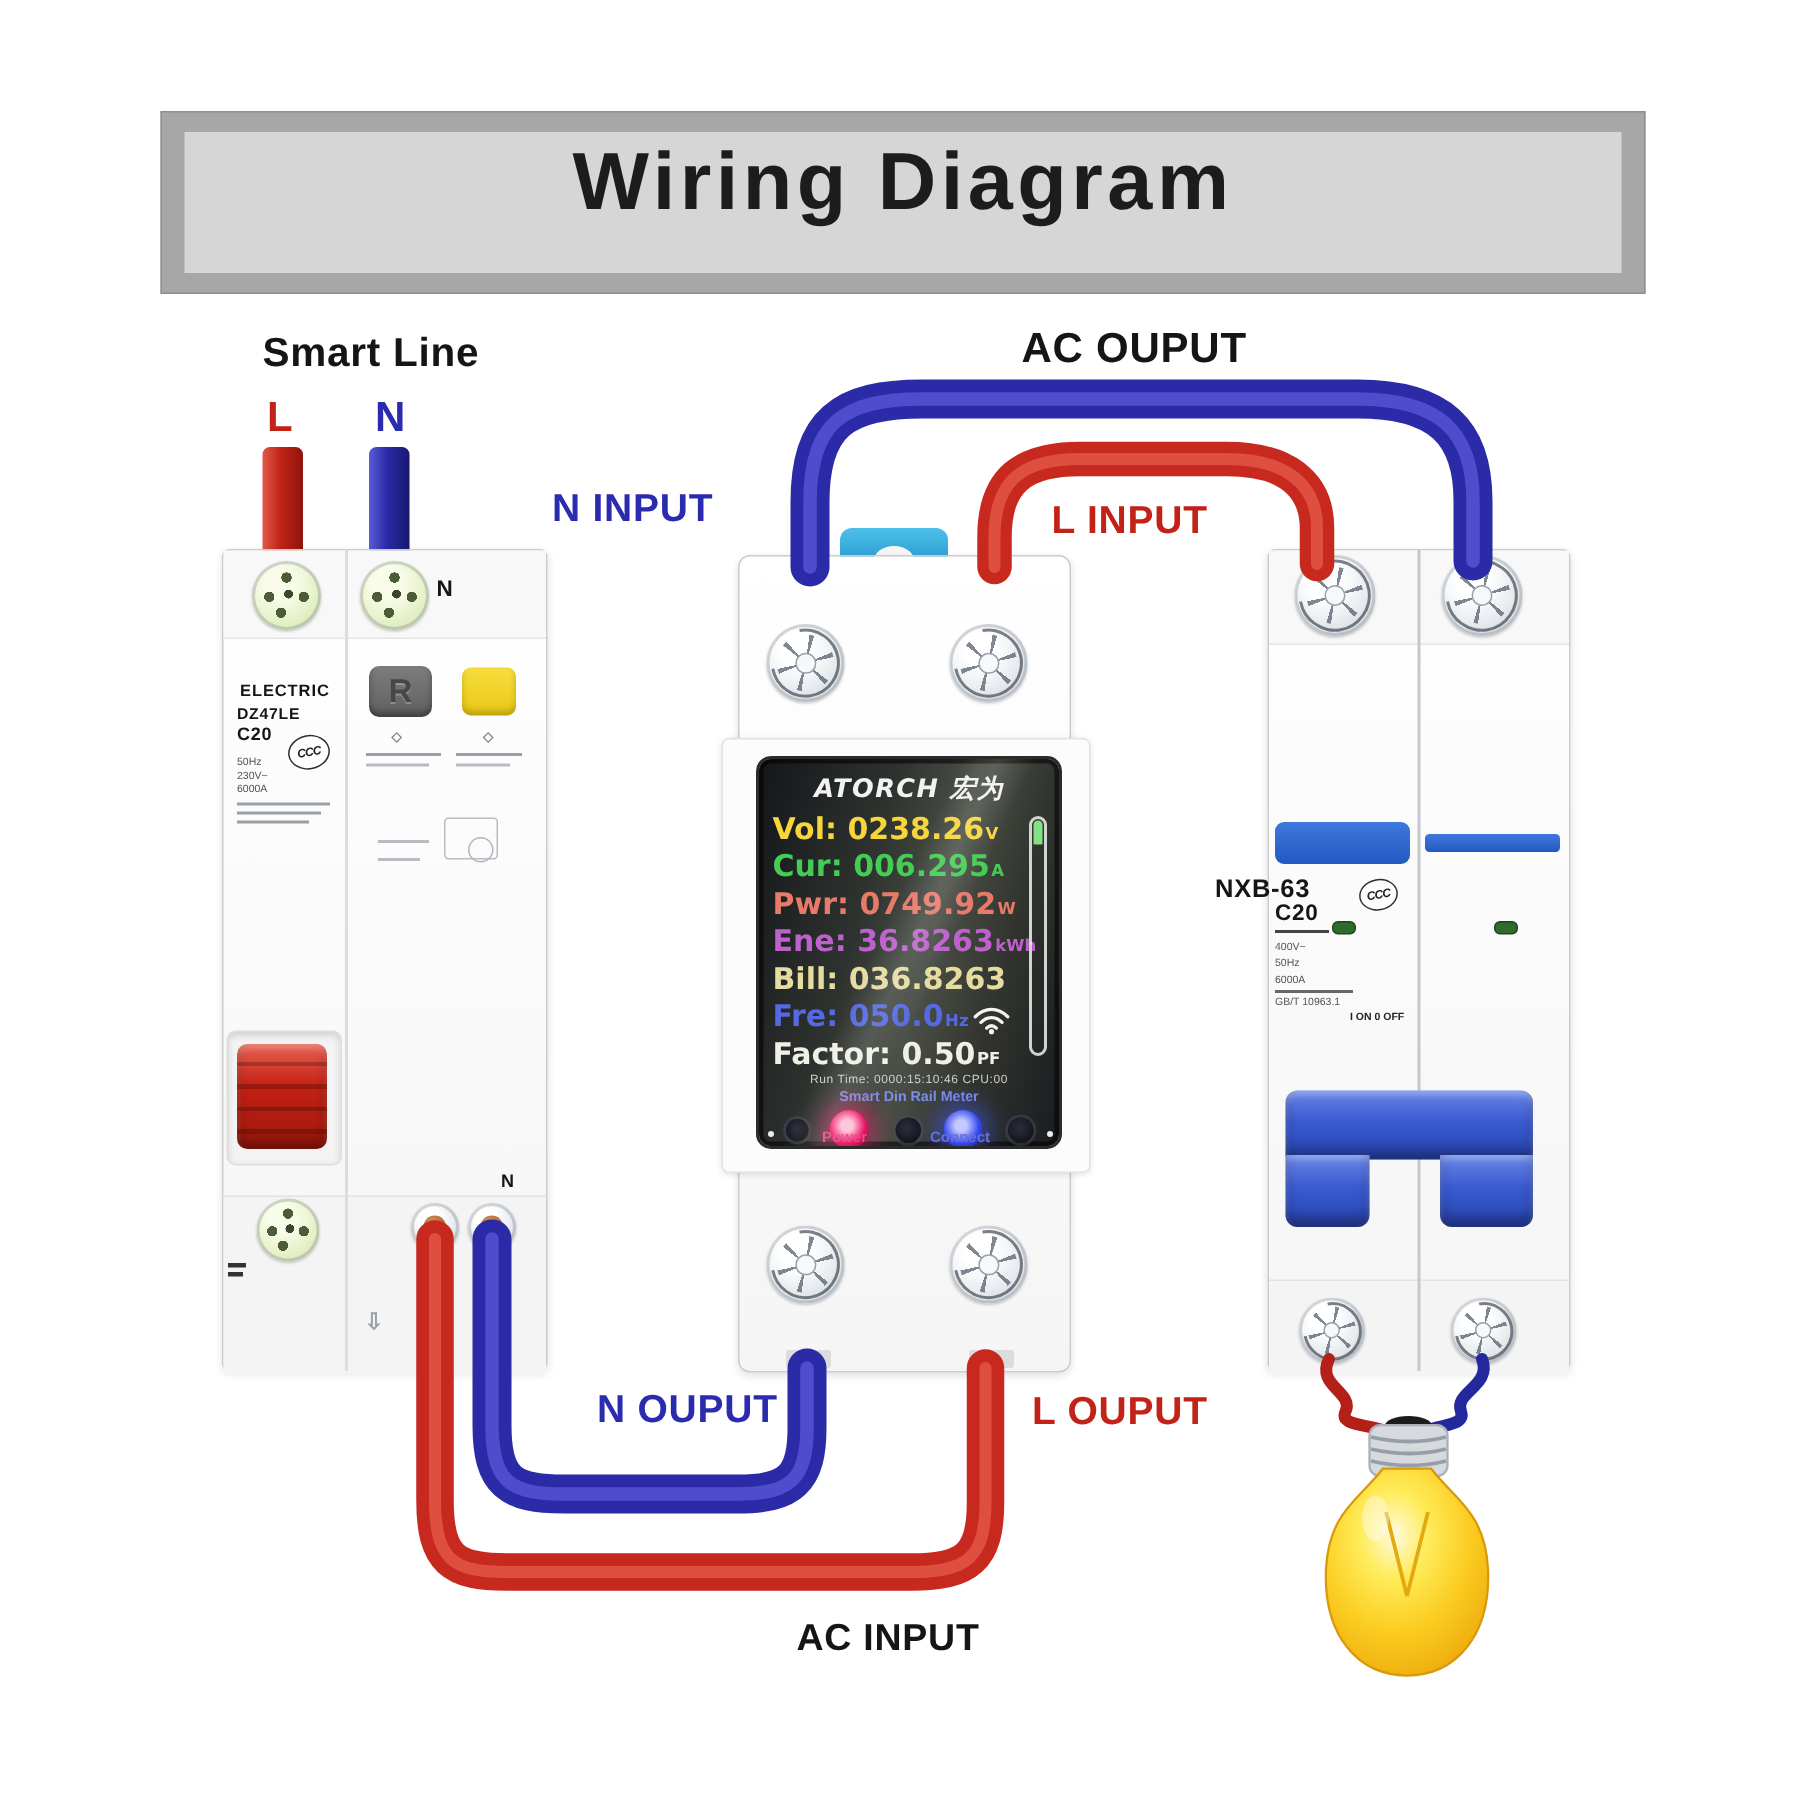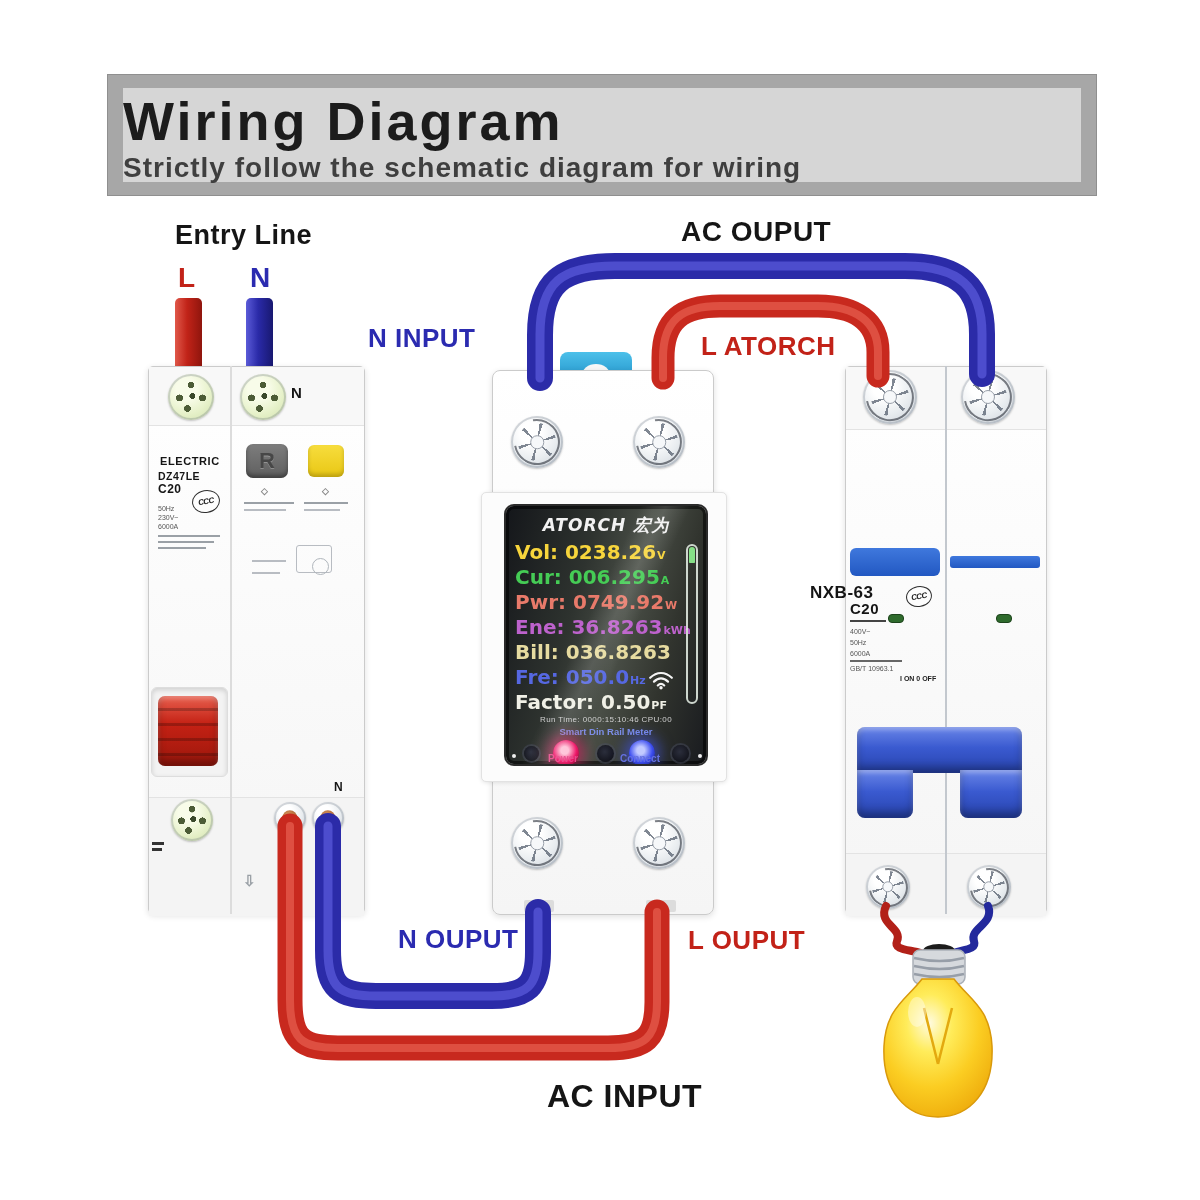--- a/index.html
+++ b/index.html
@@ -6,21 +6,21 @@
   #canvas{position:relative;width:1200px;height:1200px;background:#ffffff;
           font-family:"Liberation Sans",sans-serif;overflow:hidden}
   .abs{position:absolute}
   .lbl{position:absolute;font-weight:800;white-space:nowrap;letter-spacing:.5px}
   .red{color:#c22218}.blue{color:#2b2bb0}.blk{color:#151515}
 
   
   #banner{position:absolute;left:107px;top:74px;width:990px;height:122px;
           background:#a7a7a7;border:1px solid #8f8f8f;box-sizing:border-box}
   #banner .inner{position:absolute;left:15px;top:13px;right:15px;bottom:13px;
-          background:#d6d6d6;text-align:left}
+          background:#d6d6d6;text-align:center}
   #banner h1{margin:2px 0 0 0;font-size:54px;font-weight:800;letter-spacing:3px;color:#1c1c1c}
   #banner p{margin:0;font-size:28px;font-weight:600;color:#3f3f3f;letter-spacing:1px}
 
   
   .device{position:absolute;background:linear-gradient(180deg,#ffffff,#f5f5f5);
           border:1px solid #cbcbcb;border-radius:5px;box-shadow:0 2px 6px rgba(0,0,0,.12);box-sizing:border-box}
   .flange{position:absolute;background:#f8f8f8;border-bottom:1px solid #e3e3e3}
   .flange.bottom{border-bottom:none;border-top:1px solid #e3e3e3;background:#f4f4f4}
 
   
@@ -111,34 +111,33 @@
   svg.overlay{position:absolute;left:0;top:0;pointer-events:none}
 </style>
 </head>
 <body>
 
 <div id="canvas">
 
   <div id="banner">
     <div class="inner">
       <h1>Wiring Diagram</h1>
-      <p>Strictly follow the schematic diagram for wiring</p>
     </div>
   </div>
 
-  <div class="lbl blk" style="left:175px;top:220px;font-size:27px">Entry Line</div>
+  <div class="lbl blk" style="left:175px;top:220px;font-size:27px">Smart Line</div>
   <div class="lbl red" style="left:178px;top:262px;font-size:28px">L</div>
   <div class="lbl blue" style="left:250px;top:262px;font-size:28px">N</div>
 
   <div class="lbl blue" style="left:368px;top:323px;font-size:26px">N INPUT</div>
   <div class="lbl blk" style="left:681px;top:216px;font-size:28px">AC OUPUT</div>
-  <div class="lbl red" style="left:701px;top:331px;font-size:26px">L ATORCH</div>
+  <div class="lbl red" style="left:701px;top:331px;font-size:26px">L INPUT</div>
   <div class="lbl blue" style="left:398px;top:924px;font-size:26px">N OUPUT</div>
   <div class="lbl red" style="left:688px;top:925px;font-size:26px">L OUPUT</div>
-  <div class="lbl blk" style="left:547px;top:1078px;font-size:32px">AC INPUT</div>
+  <div class="lbl blk" style="left:531px;top:1078px;font-size:25px">AC INPUT</div>
 
   <div class="entry-stub r" style="left:175px;top:298px;height:80px"></div>
   <div class="entry-stub b" style="left:246px;top:298px;height:80px"></div>
 
   <div id="blue-clip">
       <div class="notch"></div>
     </div>
 
   <div class="device" style="left:148px;top:366px;width:217px;height:548px">
     <div class="flange" style="left:0;top:0;width:100%;height:58px"></div>

